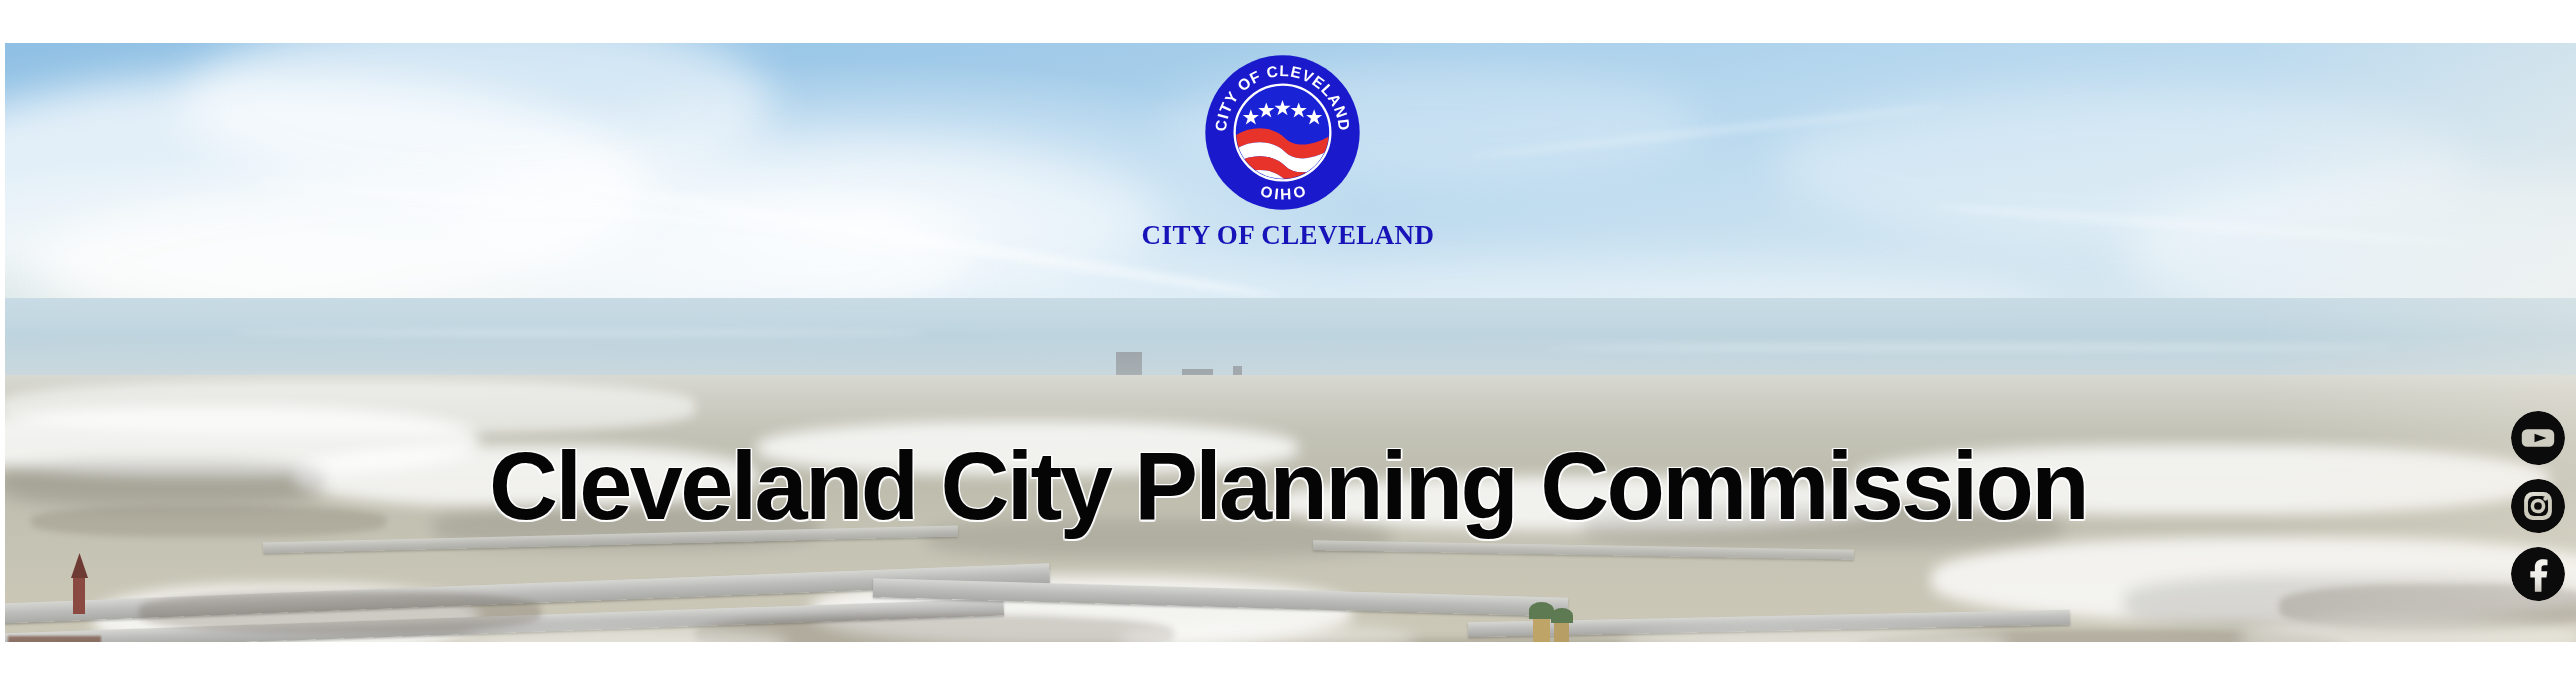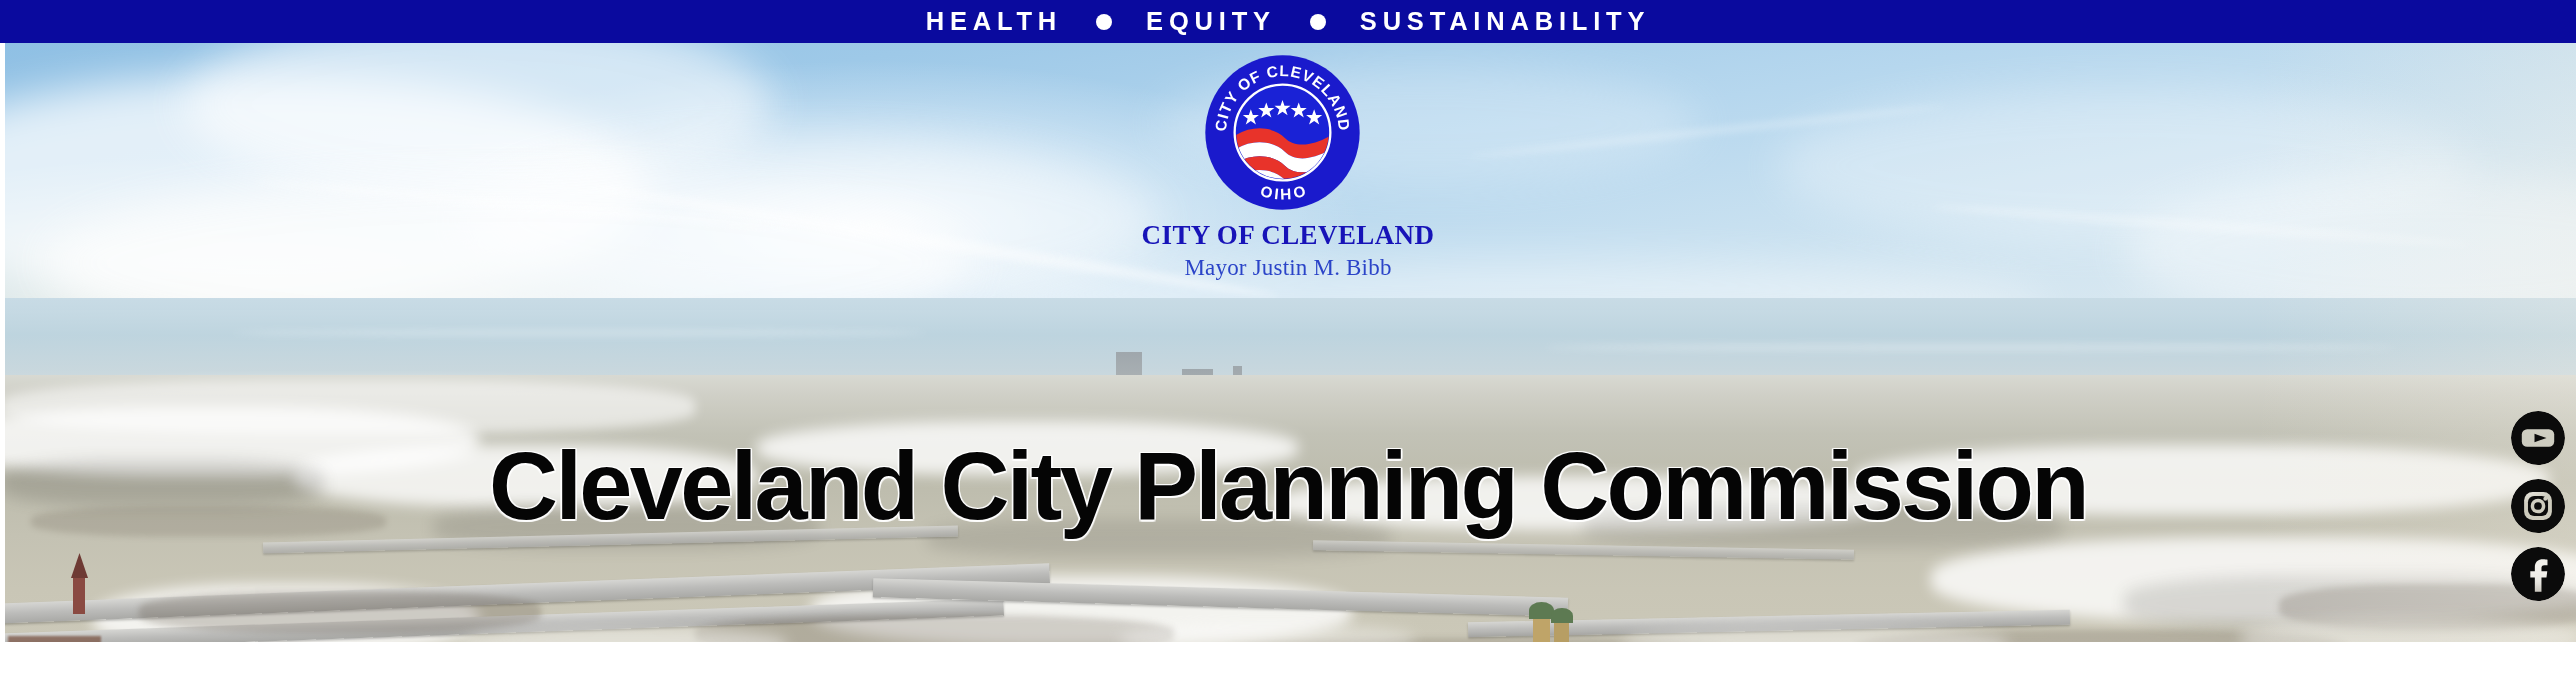--- a/index.html
+++ b/index.html
@@ -76,29 +76,20 @@
 
   
   .footstrip{position:absolute;left:0;top:643px;width:2576px;height:39px;background:#ffffff;z-index:55;}
   .leftedge{position:absolute;left:0;top:43px;width:5.4px;height:599px;background:#ffffff;z-index:52;}
 </style>
 </head>
 <body>
 
 <div id="page">
 
-  <div class="topbar">
-    <div class="topbar-inner">
-      <span class="tagword">HEALTH</span>
-      <span class="tagdot"></span>
-      <span class="tagword">EQUITY</span>
-      <span class="tagdot"></span>
-      <span class="tagword">SUSTAINABILITY</span>
-    </div>
-  </div>
 
   <div class="hero">
 
     <div class="sky"></div>
 
     <div class="cloud" style="left:-124px;top:31px;width:772px;height:232px;"></div>
     <div class="cloud" style="left:185px;top:-31px;width:587px;height:185px;opacity:.8;"></div>
     <div class="cloud" style="left:463px;top:93px;width:695px;height:170px;opacity:.55;"></div>
     <div class="cloud" style="left:46px;top:131px;width:927px;height:178px;opacity:.8;"></div>
     <div class="cloud" style="left:1159px;top:23px;width:541px;height:116px;opacity:.35;"></div>
@@ -250,21 +241,20 @@
       </g>
       <g fill="#ffffff" font-family="Liberation Sans, sans-serif" font-size="20" font-weight="bold" letter-spacing="1.2">
         <text><textPath href="#arcTop" startOffset="50%" text-anchor="middle">CITY OF CLEVELAND</textPath></text>
         <text><textPath href="#arcBot" startOffset="50%" text-anchor="middle">OHIO</textPath></text>
       </g>
     </svg>
   </div>
 
   <div class="brand" style="top:222px;">
     <div class="brand-name">CITY OF CLEVELAND</div>
-    <div class="brand-mayor">Mayor Justin M. Bibb</div>
   </div>
 
   <div class="maintitle">Cleveland City Planning Commission</div>
 
   <div class="social">
 
     <div class="soc">
       <svg viewBox="0 0 70 70">
         <defs>
           <mask id="mYT">

